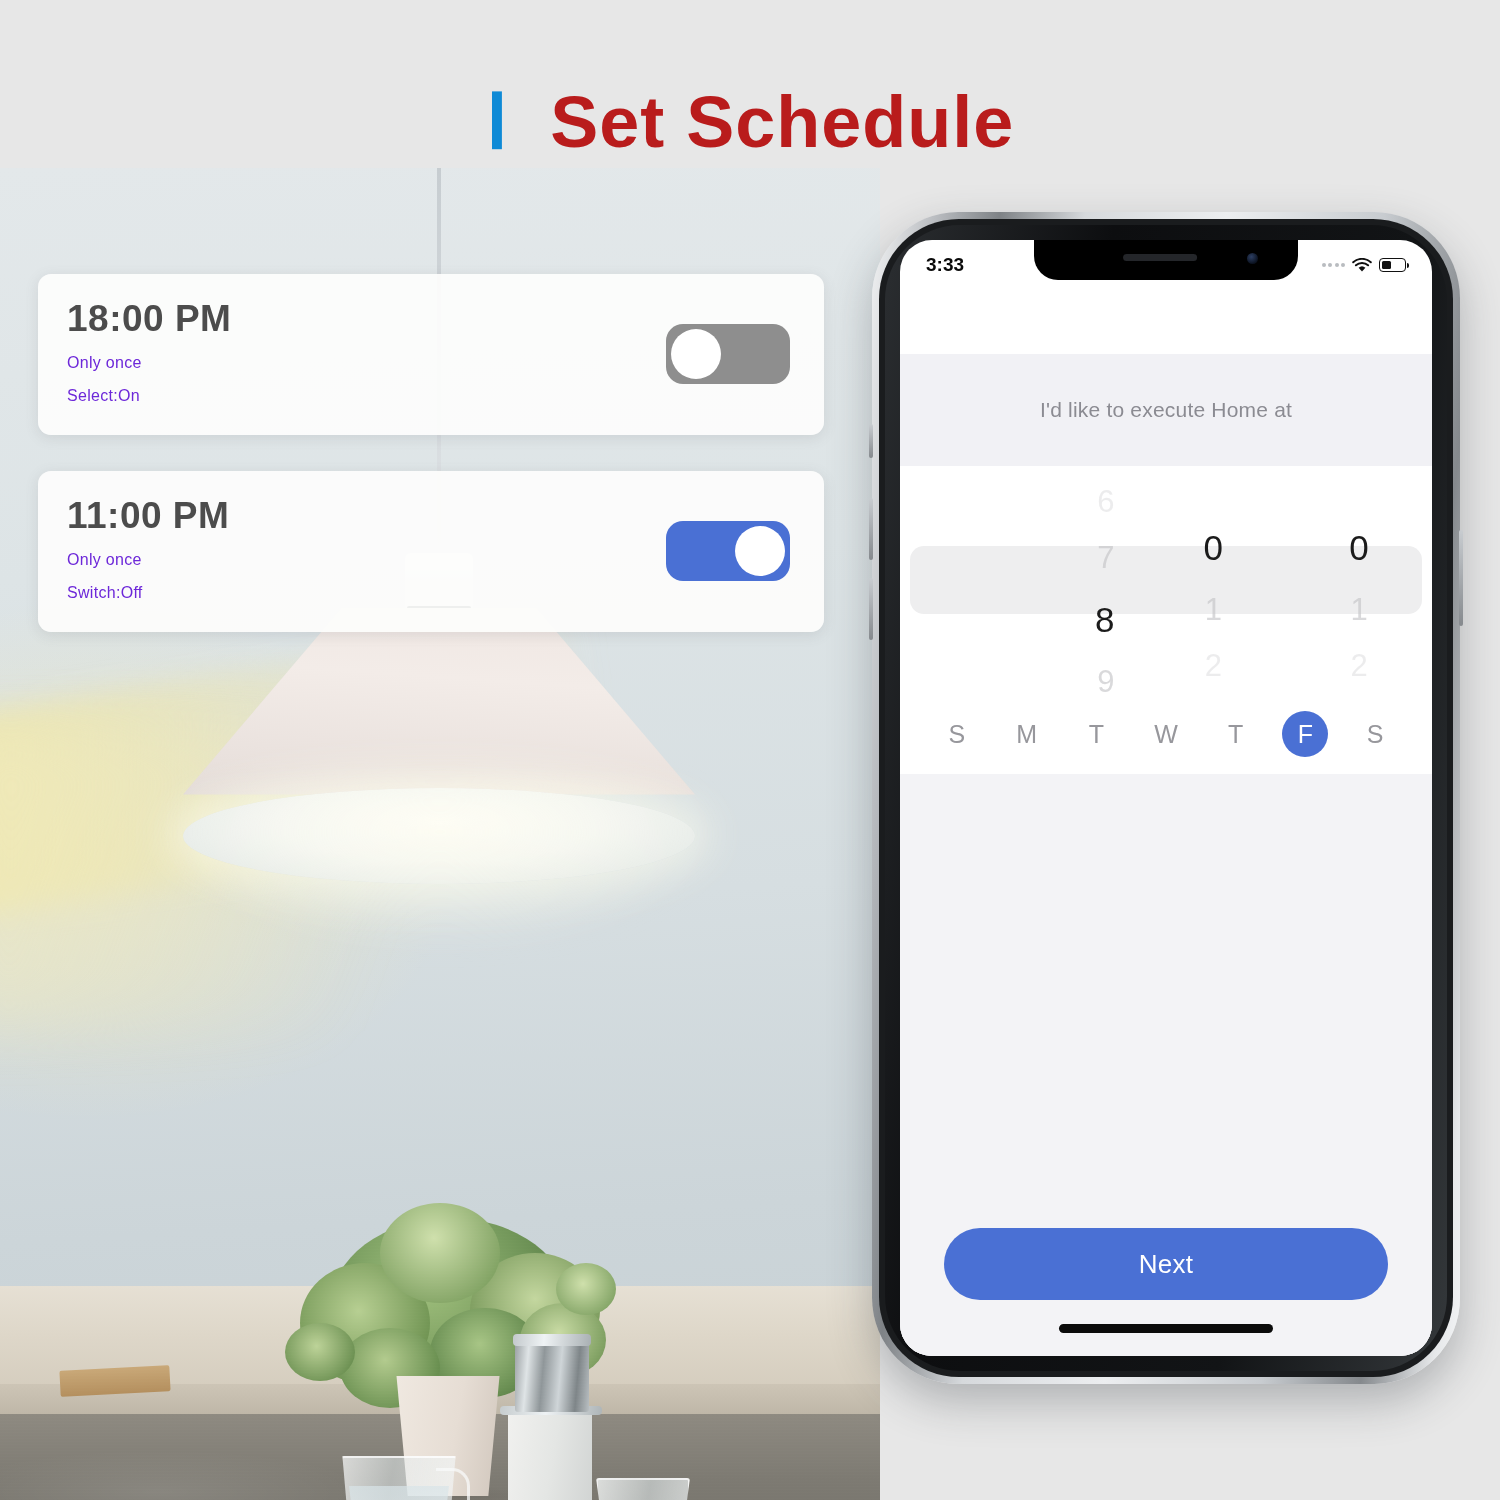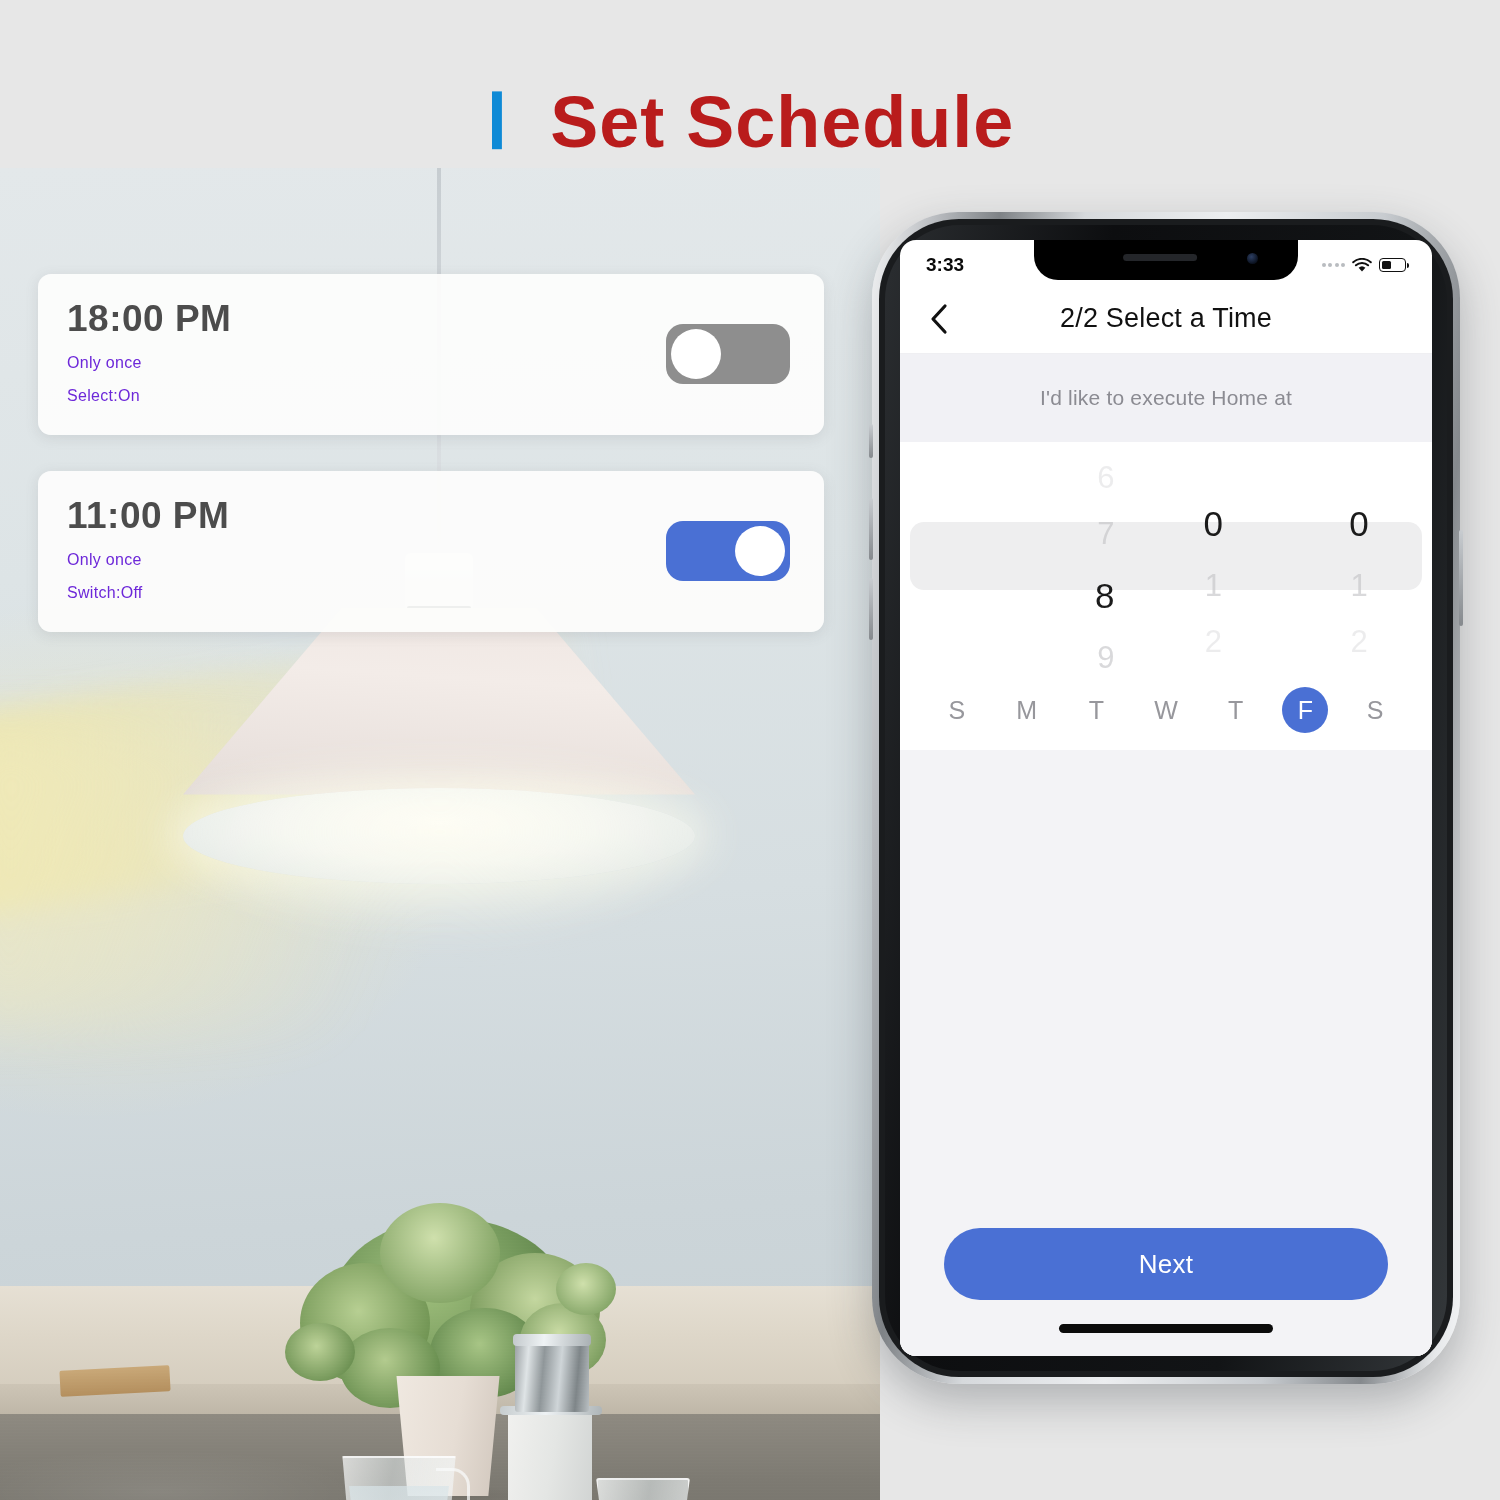--- a/index.html
+++ b/index.html
@@ -268,21 +268,21 @@
     border-radius: 80px;
     background: #1a1c1e;
   }
   .phone-bezel {
     position: absolute; left: 13px; top: 13px; right: 13px; bottom: 13px;
     border-radius: 75px;
     background: linear-gradient(100deg, #2b2e31, #0d0e10 30%, #121416 70%, #34383b);
   }
   .phone-screen {
     position: absolute; left: 28px; top: 28px; right: 28px; bottom: 28px;
-    border-radius: 16px;
+    border-radius: 32px;
     background: #ffffff;
     overflow: hidden;
   }
   .side-btn {
     position: absolute; background: linear-gradient(180deg, #c8ccd0, #85898d);
     border-radius: 2px;
   }
   .side-btn.silencer { left: -3px; top: 212px; width: 4px; height: 34px; }
   .side-btn.volup    { left: -3px; top: 286px; width: 4px; height: 62px; }
   .side-btn.voldown  { left: -3px; top: 366px; width: 4px; height: 62px; }
@@ -363,21 +363,21 @@
     font-size: 27px; color: #111; letter-spacing: 0.2px;
   }
 
   
   .app-body {
     position: absolute; left: 0; top: 114px; right: 0; bottom: 0;
     background: #f3f3f6;
     display: flex; flex-direction: column;
   }
   .band {
-    height: 88px;
+    height: 112px;
     background: #f1f1f5;
     display: flex; align-items: center; justify-content: center;
     font-size: 21px; color: #8b8b92;
     letter-spacing: 0.2px;
   }
   .picker {
     position: relative;
     height: 228px;
     background: #fff;
     overflow: hidden;
@@ -562,28 +562,20 @@
               <path d="M3.9 7.3 a9 9 0 0 1 12.2 0" stroke="#111" stroke-width="2" fill="none" stroke-linecap="round"></path>
               <path d="M1.2 4.3 a13 13 0 0 1 17.6 0" stroke="#111" stroke-width="2" fill="none" stroke-linecap="round"></path>
             </svg>
           </div>
           <div class="battery">
             <div class="battery-fill" style="width:45%"></div>
           </div>
         </div>
       </div>
 
-      <div class="nav">
-        <div class="nav-back">
-          <svg width="20" height="32" viewBox="0 0 20 32">
-            <path d="M16 3 L4 16 L16 29" stroke="#111" stroke-width="3.2" fill="none" stroke-linecap="round" stroke-linejoin="round"></path>
-          </svg>
-        </div>
-        <div class="nav-title">2/2 Select a Time</div>
-      </div>
 
       <div class="app-body">
 
         <div class="band">I'd like to execute Home at</div>
 
         <div class="picker">
           <div class="picker-highlight"></div>
           <div class="picker-cols">
 
             <div class="pcol hour">

